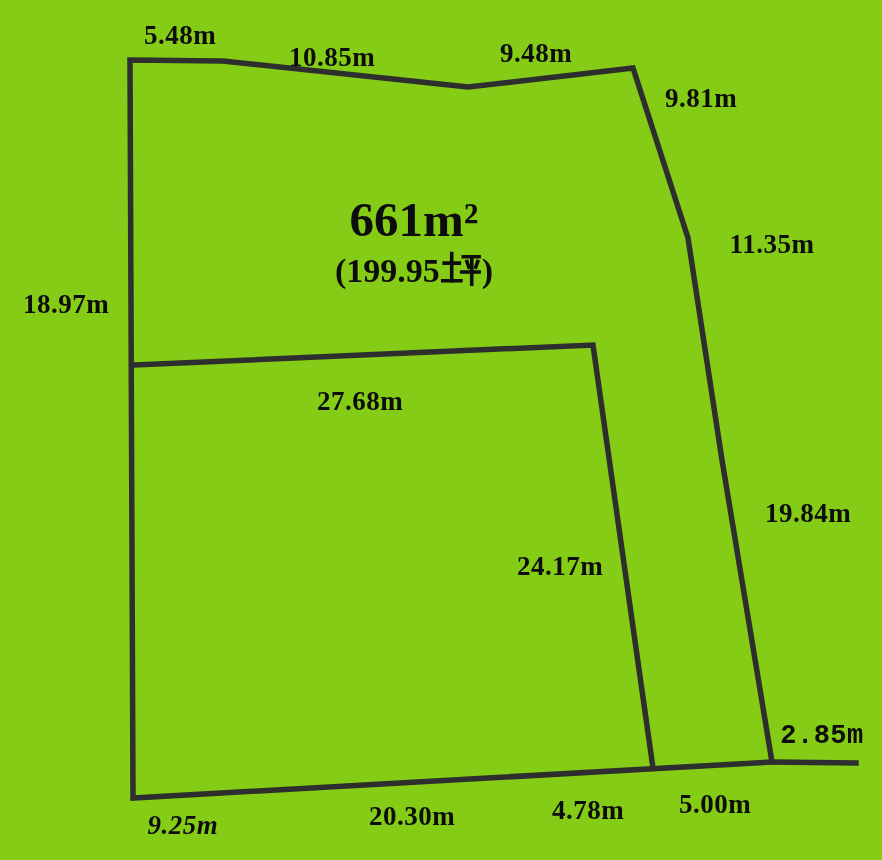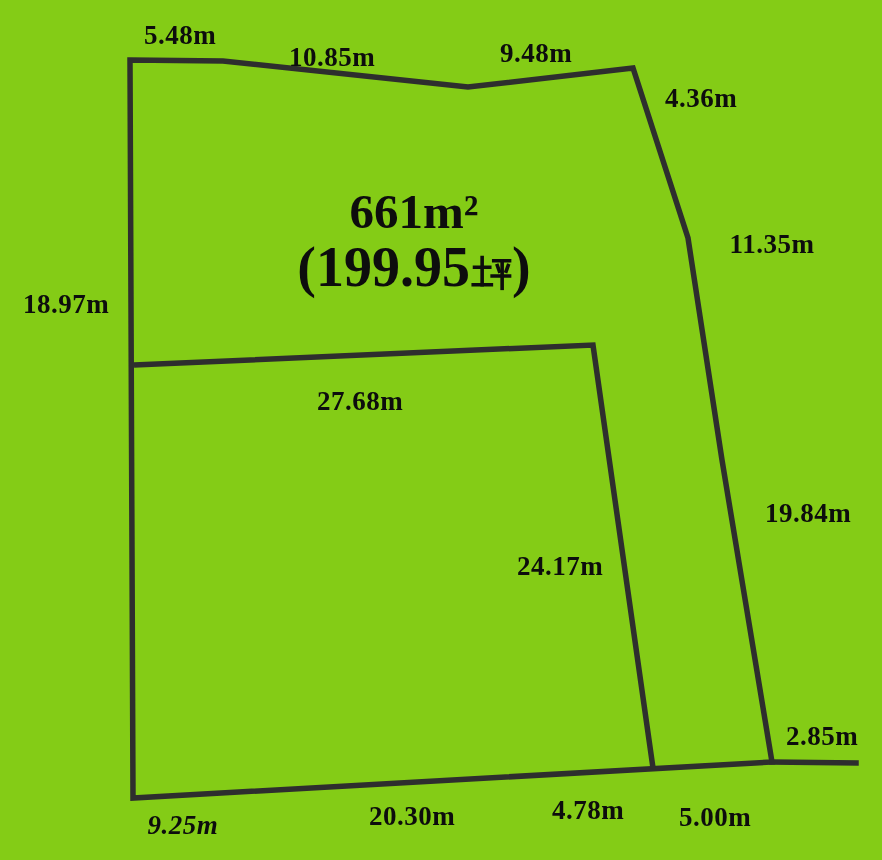--- a/index.html
+++ b/index.html
@@ -21,42 +21,42 @@
     white-space: nowrap;
     letter-spacing: 0.5px;
   }
   
   .pos-top1    { left: 180px; top: 35px;  }
   .pos-top2    { left: 332px; top: 45px; margin-top: 12px;  }
   .pos-top3    { left: 536px; top: 53px;  }
   .pos-right1  { left: 701px; top: 98px;  }
   .pos-right2  { left: 748px; top: 244px; margin-left: 24px; }
   .pos-right3  { left: 808px; top: 513px; }
-  .pos-right4  { left: 822px; top: 736px; }
-  .pos-bottom4 { left: 715px; top: 804px; margin-top: 13px; }
+  .pos-right4  { left: 822px; top: 736px; font-family: Liberation Mono, monospace; }
+  .pos-bottom4 { left: 715px; top: 804px; }
   .pos-bottom3 { left: 588px; top: 810px; }
   .pos-bottom2 { left: 412px; top: 816px; }
   .pos-bottom1 { left: 183px; top: 825px; font-style: italic; }
   .pos-left1   { left: 66px;  top: 304px; }
   .pos-inner1  { left: 360px; top: 401px; }
   .pos-inner2  { left: 560px; top: 566px; text-align: center; }
 
   .area-block {
     position: absolute;
     left: 414px;
     top: 242px;
     transform: translate(-50%, -50%);
     text-align: center;
     color: #0d0d0d;
     font-weight: 700;
     line-height: 1.04;
     white-space: nowrap;
   }
   .area-sqm   { font-size: 49px; }
-  .area-tsubo { font-size: 56px; text-align: center; }
+  .area-tsubo { font-size: 34px; text-align: center; }
   .kanji-svg  {
     display: inline-block;
     width: 40px;
     height: 40px;
     vertical-align: -4px;
     margin: 0 1px;
   }
 </style>
 </head>
 <body>
@@ -68,21 +68,21 @@
     <path d="M130,60 L223,61 L468,87 L633,68 L688,238 L722,460 L772,762 L133,798 Z" fill="none" stroke="#2e2e2e" stroke-width="5.5" stroke-linejoin="miter"></path>
 
     <path d="M772,762 L856,763" fill="none" stroke="#2e2e2e" stroke-width="5.5" stroke-linecap="square"></path>
 
     <path d="M134,365 L593,345 L653,768" fill="none" stroke="#2e2e2e" stroke-width="5.5" stroke-linejoin="miter"></path>
   </svg>
 
   <div class="dim pos-top1">5.48m</div>
   <div class="dim pos-top2">10.85m</div>
   <div class="dim pos-top3">9.48m</div>
-  <div class="dim pos-right1">4.36m</div>
+  <div class="dim pos-right1">9.81m</div>
   <div class="dim pos-right2">11.35m</div>
   <div class="dim pos-right3">19.84m</div>
   <div class="dim pos-right4">2.85m</div>
   <div class="dim pos-bottom4">5.00m</div>
   <div class="dim pos-bottom3">4.78m</div>
   <div class="dim pos-bottom2">20.30m</div>
   <div class="dim pos-bottom1">9.25m</div>
   <div class="dim pos-left1">18.97m</div>
   <div class="dim pos-inner1">27.68m</div>
   <div class="dim pos-inner2">24.17m</div>

